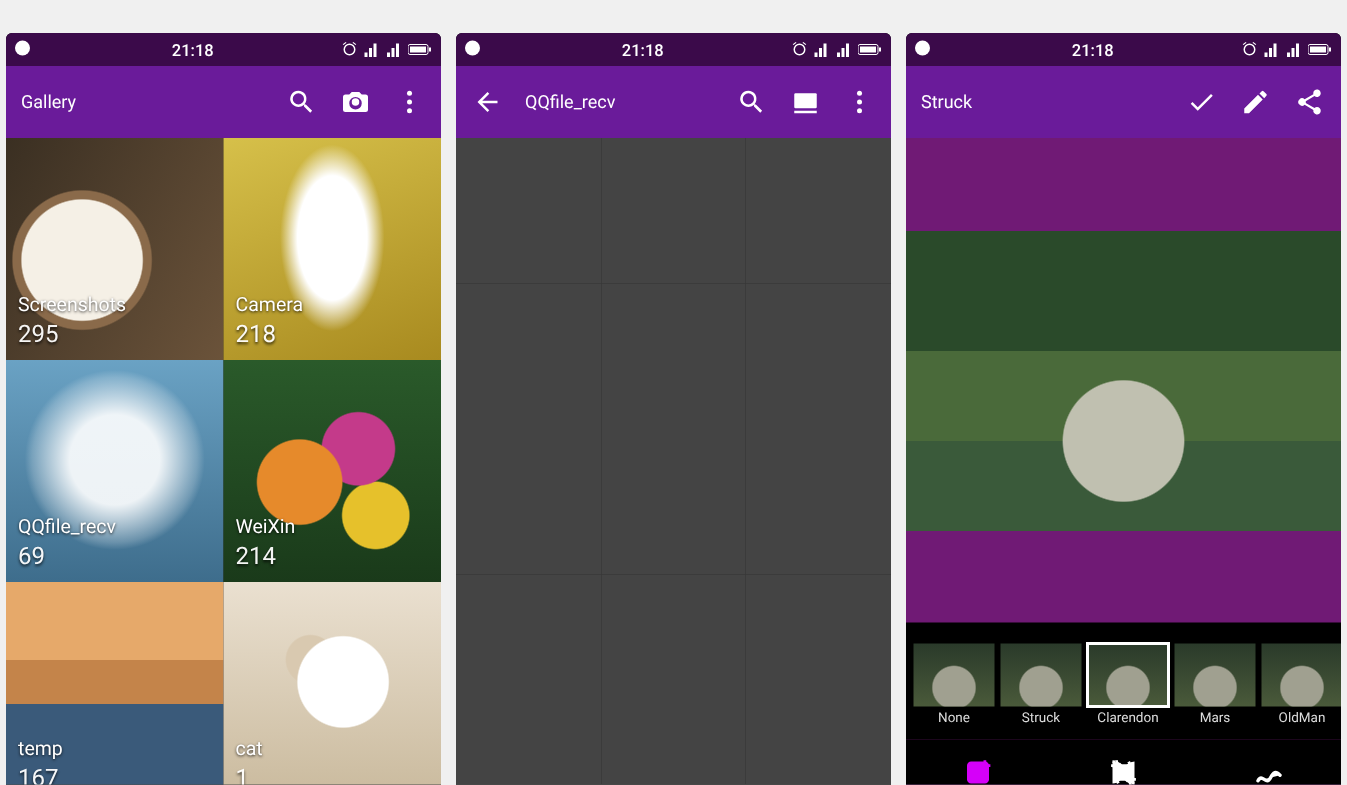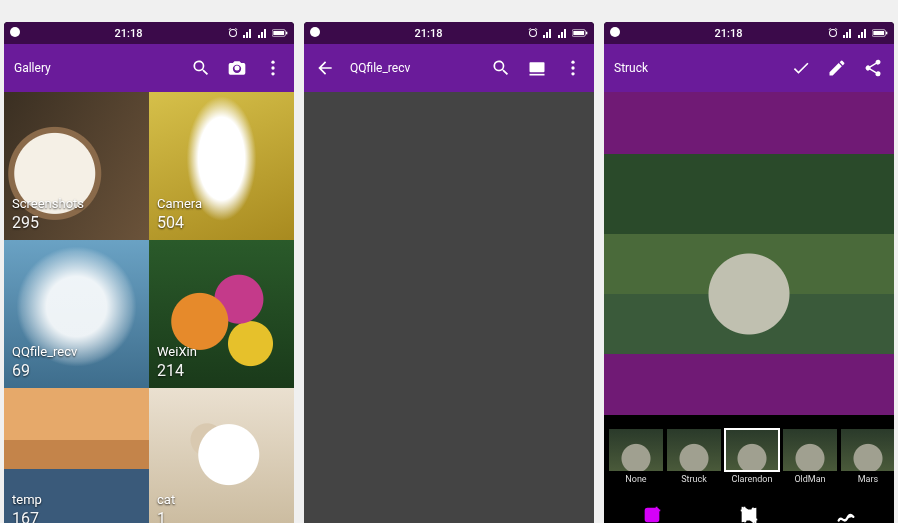--- a/index.html
+++ b/index.html
@@ -246,21 +246,21 @@
     <div class="albumgrid">
       <div class="album bg-clock">
         <div class="overlay">
             <div class="aname">Screenshots</div>
             <div class="acount">295</div>
           </div>
       </div>
       <div class="album bg-shuttle">
         <div class="overlay">
             <div class="aname">Camera</div>
-            <div class="acount">504</div>
+            <div class="acount">218</div>
           </div>
       </div>
       <div class="album bg-glassball">
         <div class="overlay">
             <div class="aname">QQfile_recv</div>
             <div class="acount">69</div>
           </div>
       </div>
       <div class="album bg-eggs">
         <div class="overlay">
@@ -404,25 +404,25 @@
         <div class="filter">
           <div class="thumb"></div>
           <div class="fname">Struck</div>
         </div>
         <div class="filter selected">
           <div class="thumb"></div>
           <div class="fname">Clarendon</div>
         </div>
         <div class="filter">
           <div class="thumb"></div>
-          <div class="fname">OldMan</div>
+          <div class="fname">Mars</div>
         </div>
         <div class="filter">
           <div class="thumb"></div>
-          <div class="fname">Mars</div>
+          <div class="fname">OldMan</div>
         </div>
       </div>
       <div class="editor-toolbar">
         <div class="tbtn active">
           <svg width="22" height="22" viewBox="0 0 24 24" fill="none" stroke-width="2">
               <rect x="5" y="5" width="14" height="14" rx="2"></rect>
               <path d="M17 3v4M21 7h-4"></path>
             </svg>
         </div>
         <div class="tbtn">

